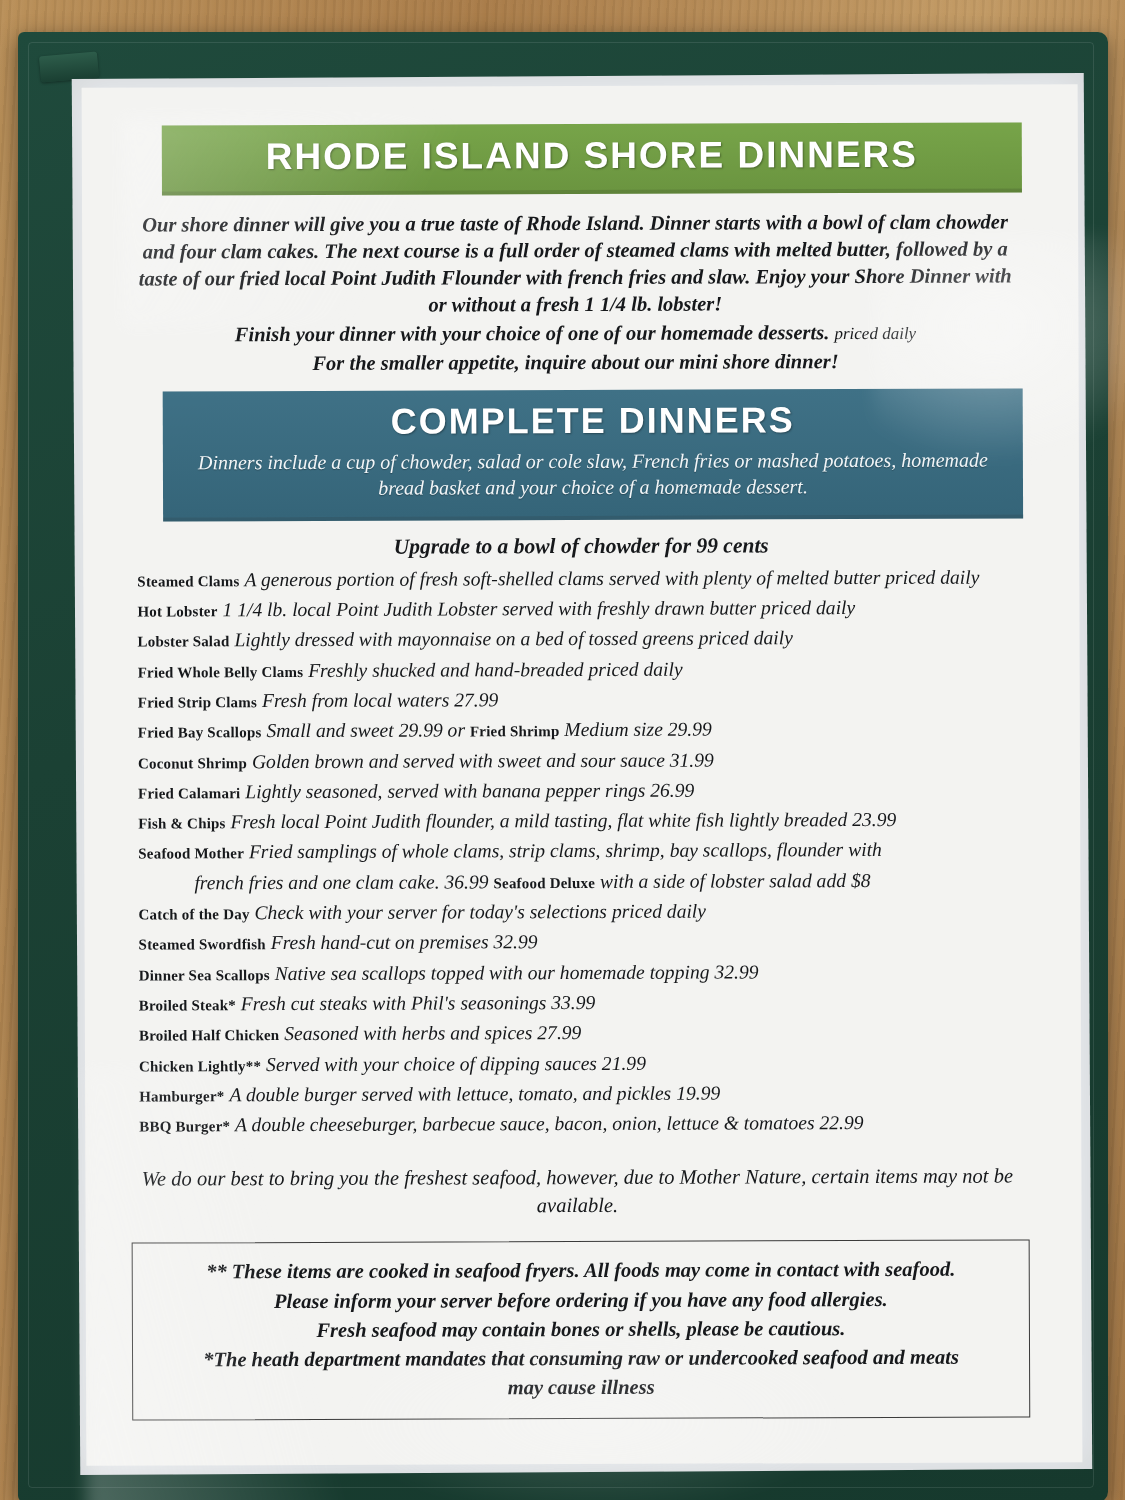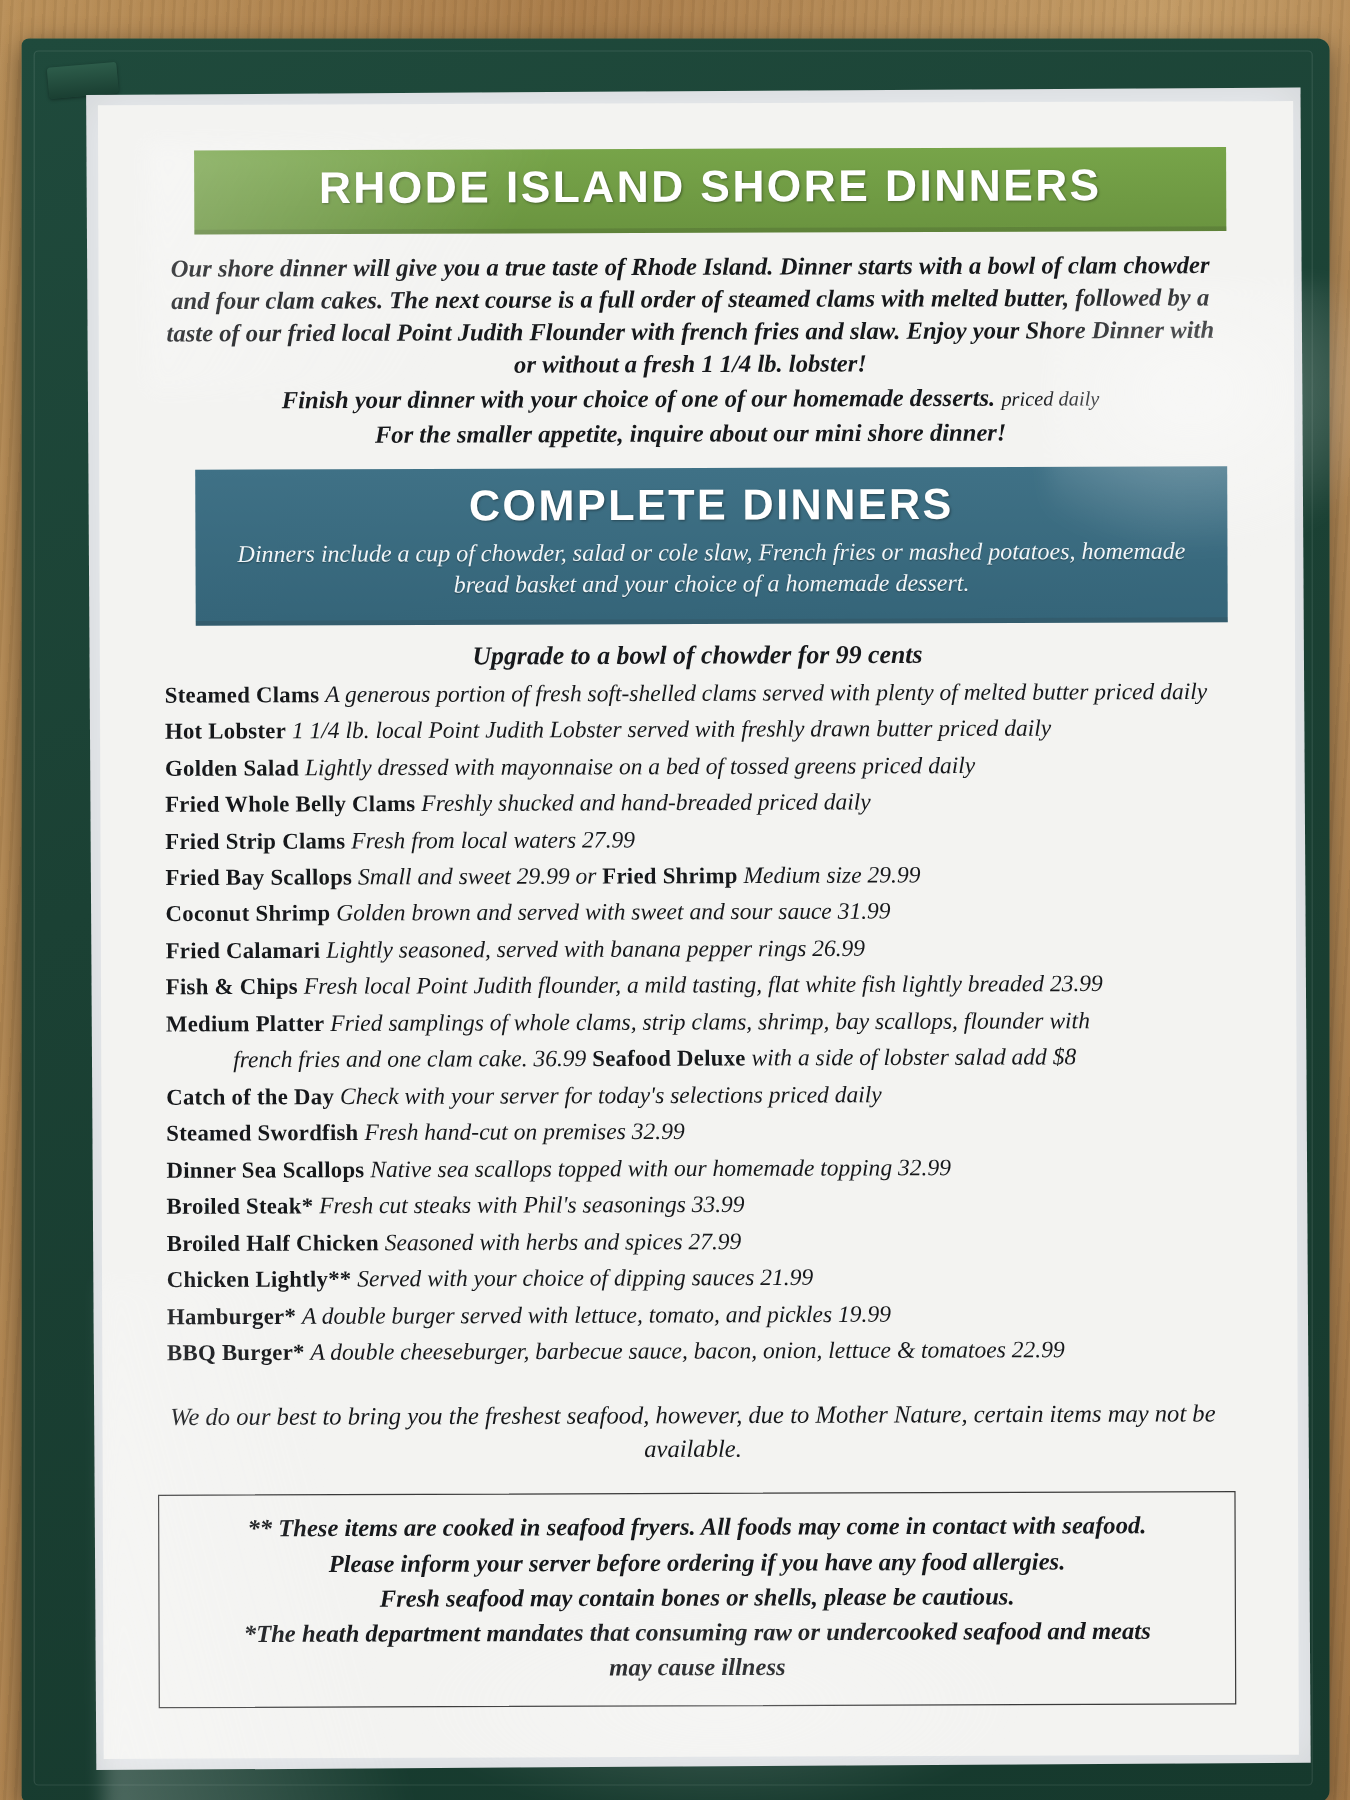--- a/index.html
+++ b/index.html
@@ -166,21 +166,21 @@
 
   .items { margin: 0 10px 0 16px; }
   .item {
     font-size: 19.6px;
     line-height: 1.42;
     margin: 0 0 2.5px 0;
     text-indent: 0;
   }
   .item .nm {
     font-weight: bold;
-    font-size: 19px;
+    font-size: 15px;
     letter-spacing: .2px;
   }
   .item .ds {
     font-style: italic;
   }
   .item.indented { padding-left: 56px; text-indent: 0; }
 
   .note {
     text-align: center;
     font-style: italic;
@@ -249,21 +249,21 @@
               <span class="nm">Steamed Clams</span>
               <span class="ds">A generous portion of fresh soft-shelled clams served with plenty of melted butter   priced daily</span>
             </div>
 
             <div class="item">
               <span class="nm">Hot Lobster</span>
               <span class="ds">1 1/4 lb. local Point Judith Lobster served with freshly drawn butter   priced daily</span>
             </div>
 
             <div class="item">
-              <span class="nm">Golden Salad</span>
+              <span class="nm">Lobster Salad</span>
               <span class="ds">Lightly dressed with mayonnaise on a bed of tossed greens  priced daily</span>
             </div>
 
             <div class="item">
               <span class="nm">Fried Whole Belly Clams</span>
               <span class="ds">Freshly shucked and hand-breaded  priced daily</span>
             </div>
 
             <div class="item">
               <span class="nm">Fried Strip Clams</span>
@@ -286,21 +286,21 @@
               <span class="nm">Fried Calamari</span>
               <span class="ds">Lightly seasoned, served with banana pepper rings  26.99</span>
             </div>
 
             <div class="item">
               <span class="nm">Fish &amp; Chips</span>
               <span class="ds">Fresh local Point Judith flounder, a mild tasting, flat white fish lightly breaded  23.99</span>
             </div>
 
             <div class="item">
-              <span class="nm">Medium Platter</span>
+              <span class="nm">Seafood Mother</span>
               <span class="ds">Fried samplings of whole clams, strip clams, shrimp, bay scallops, flounder with</span>
             </div>
 
             <div class="item indented">
               <span class="ds">french fries and one clam cake. 36.99</span>
               <span class="nm">Seafood Deluxe</span>
               <span class="ds">with a side of lobster salad add $8</span>
             </div>
 
             <div class="item">

